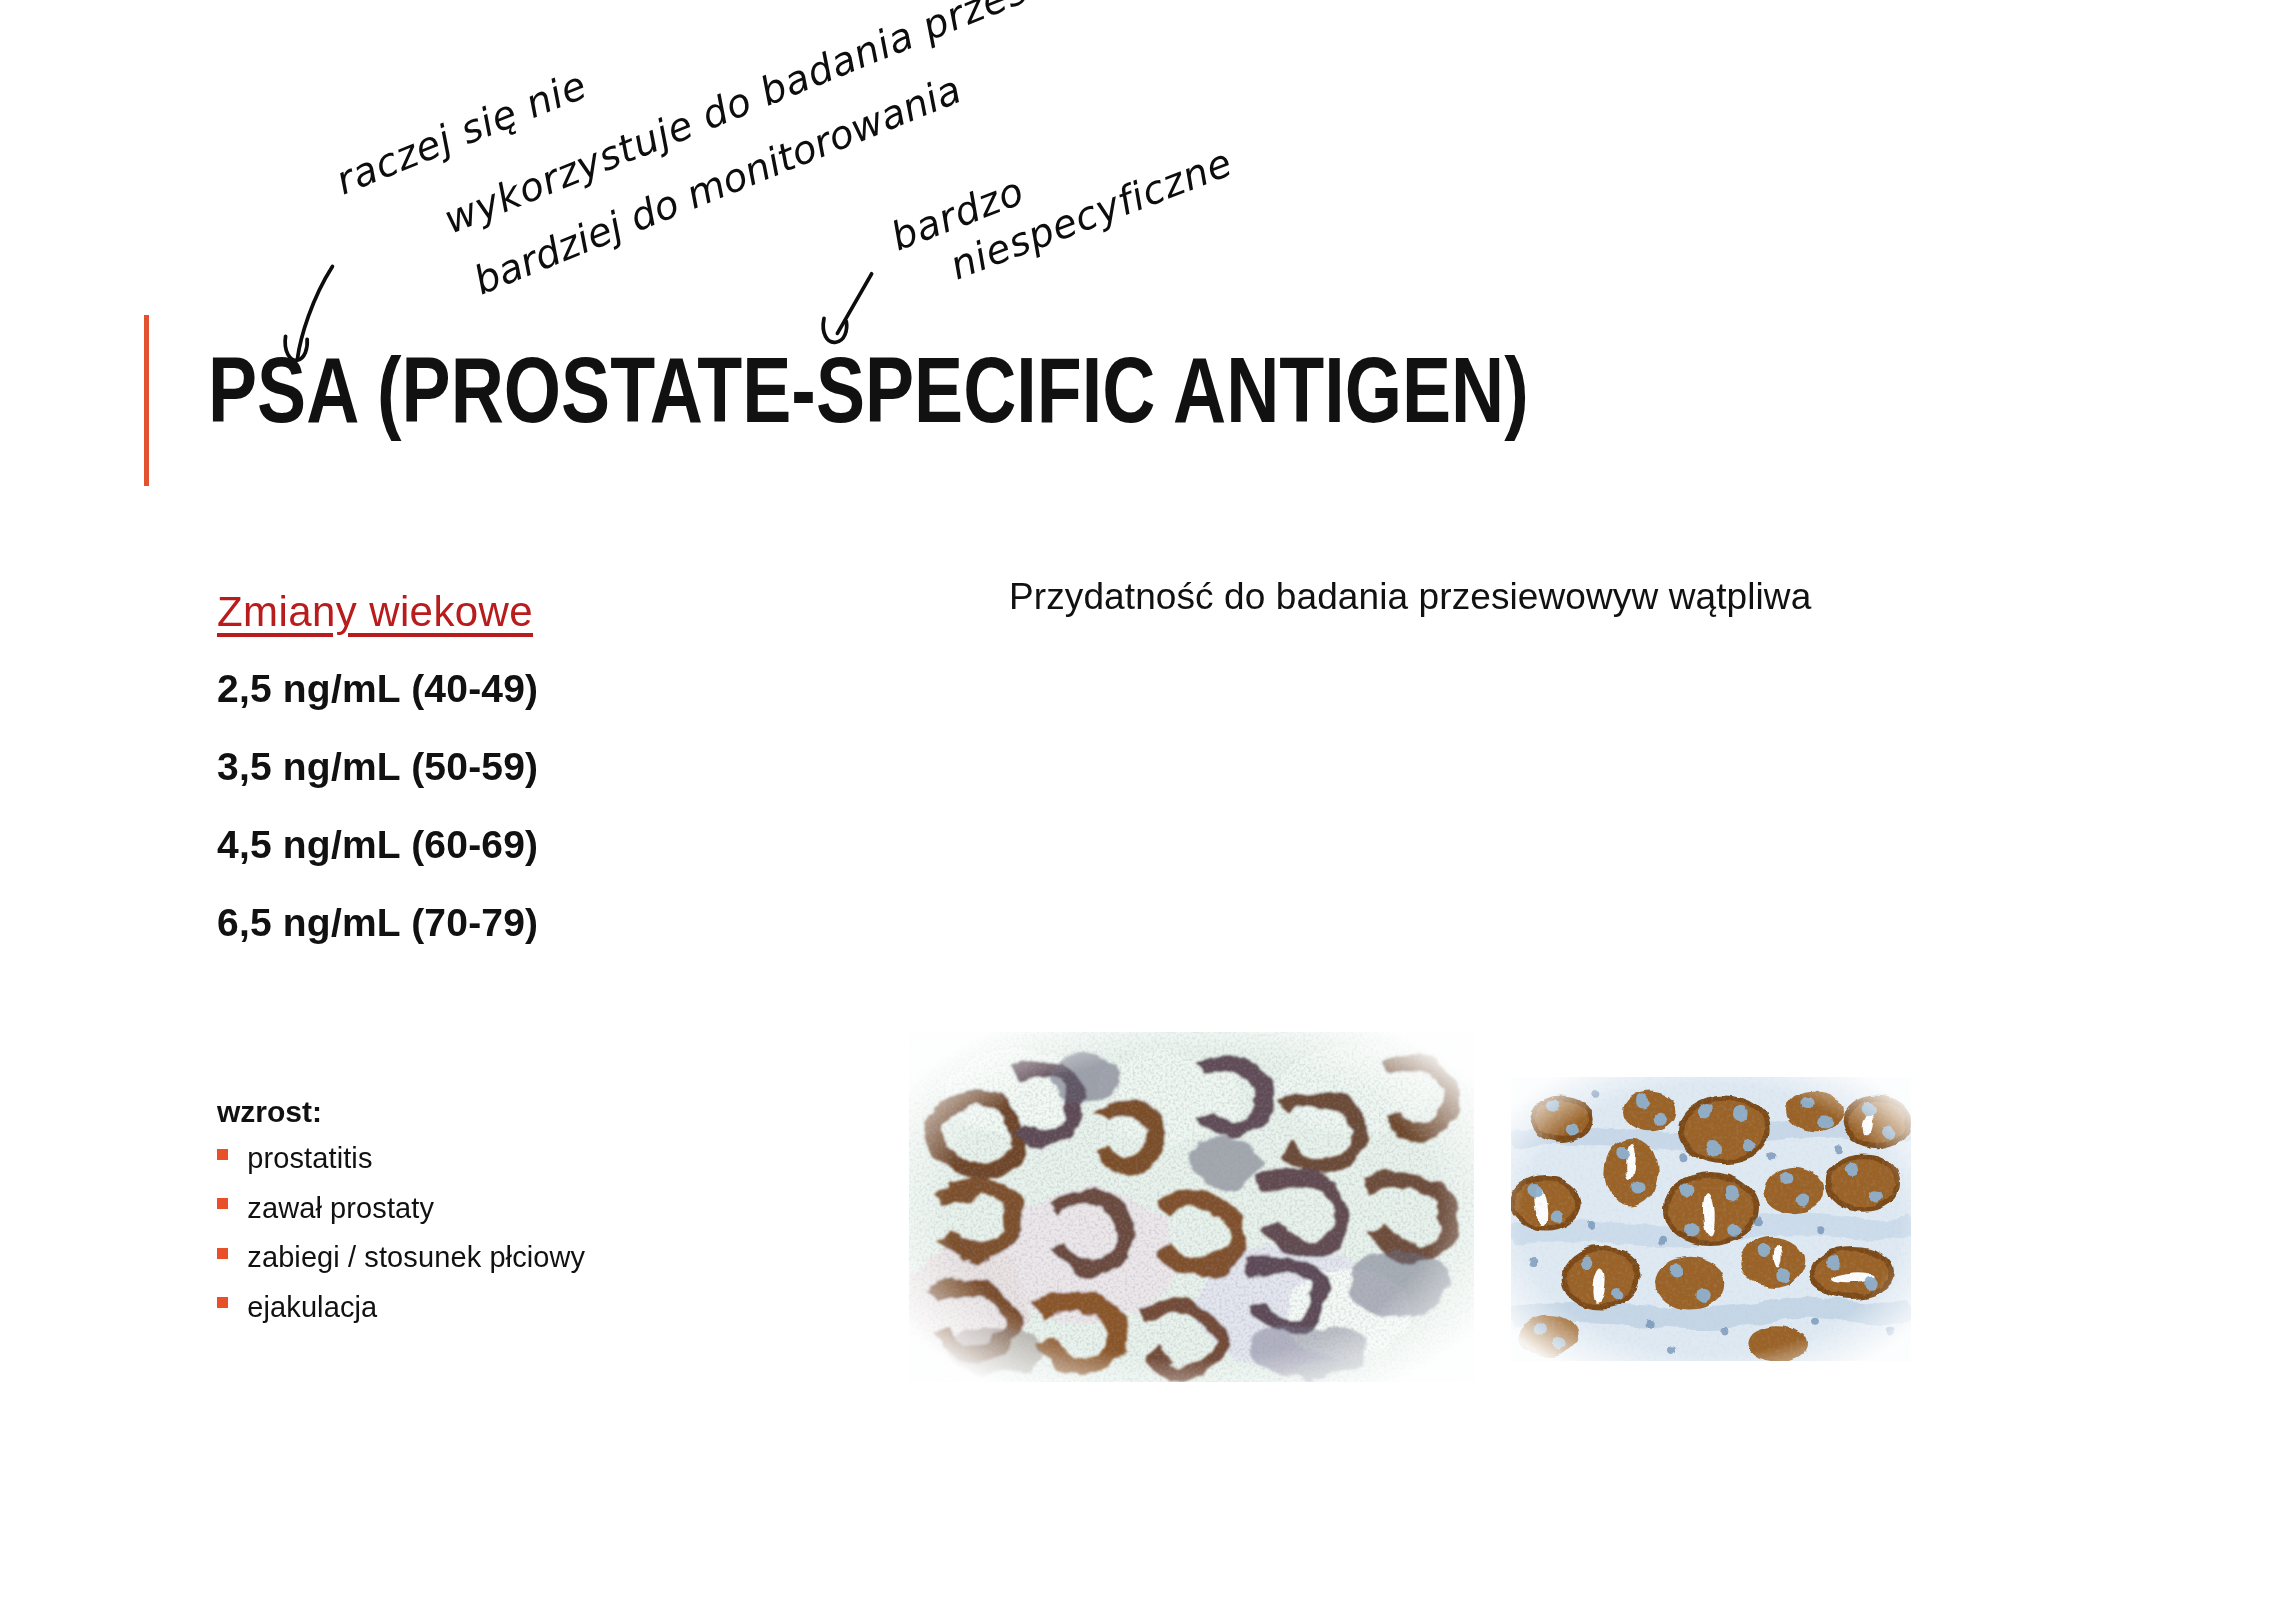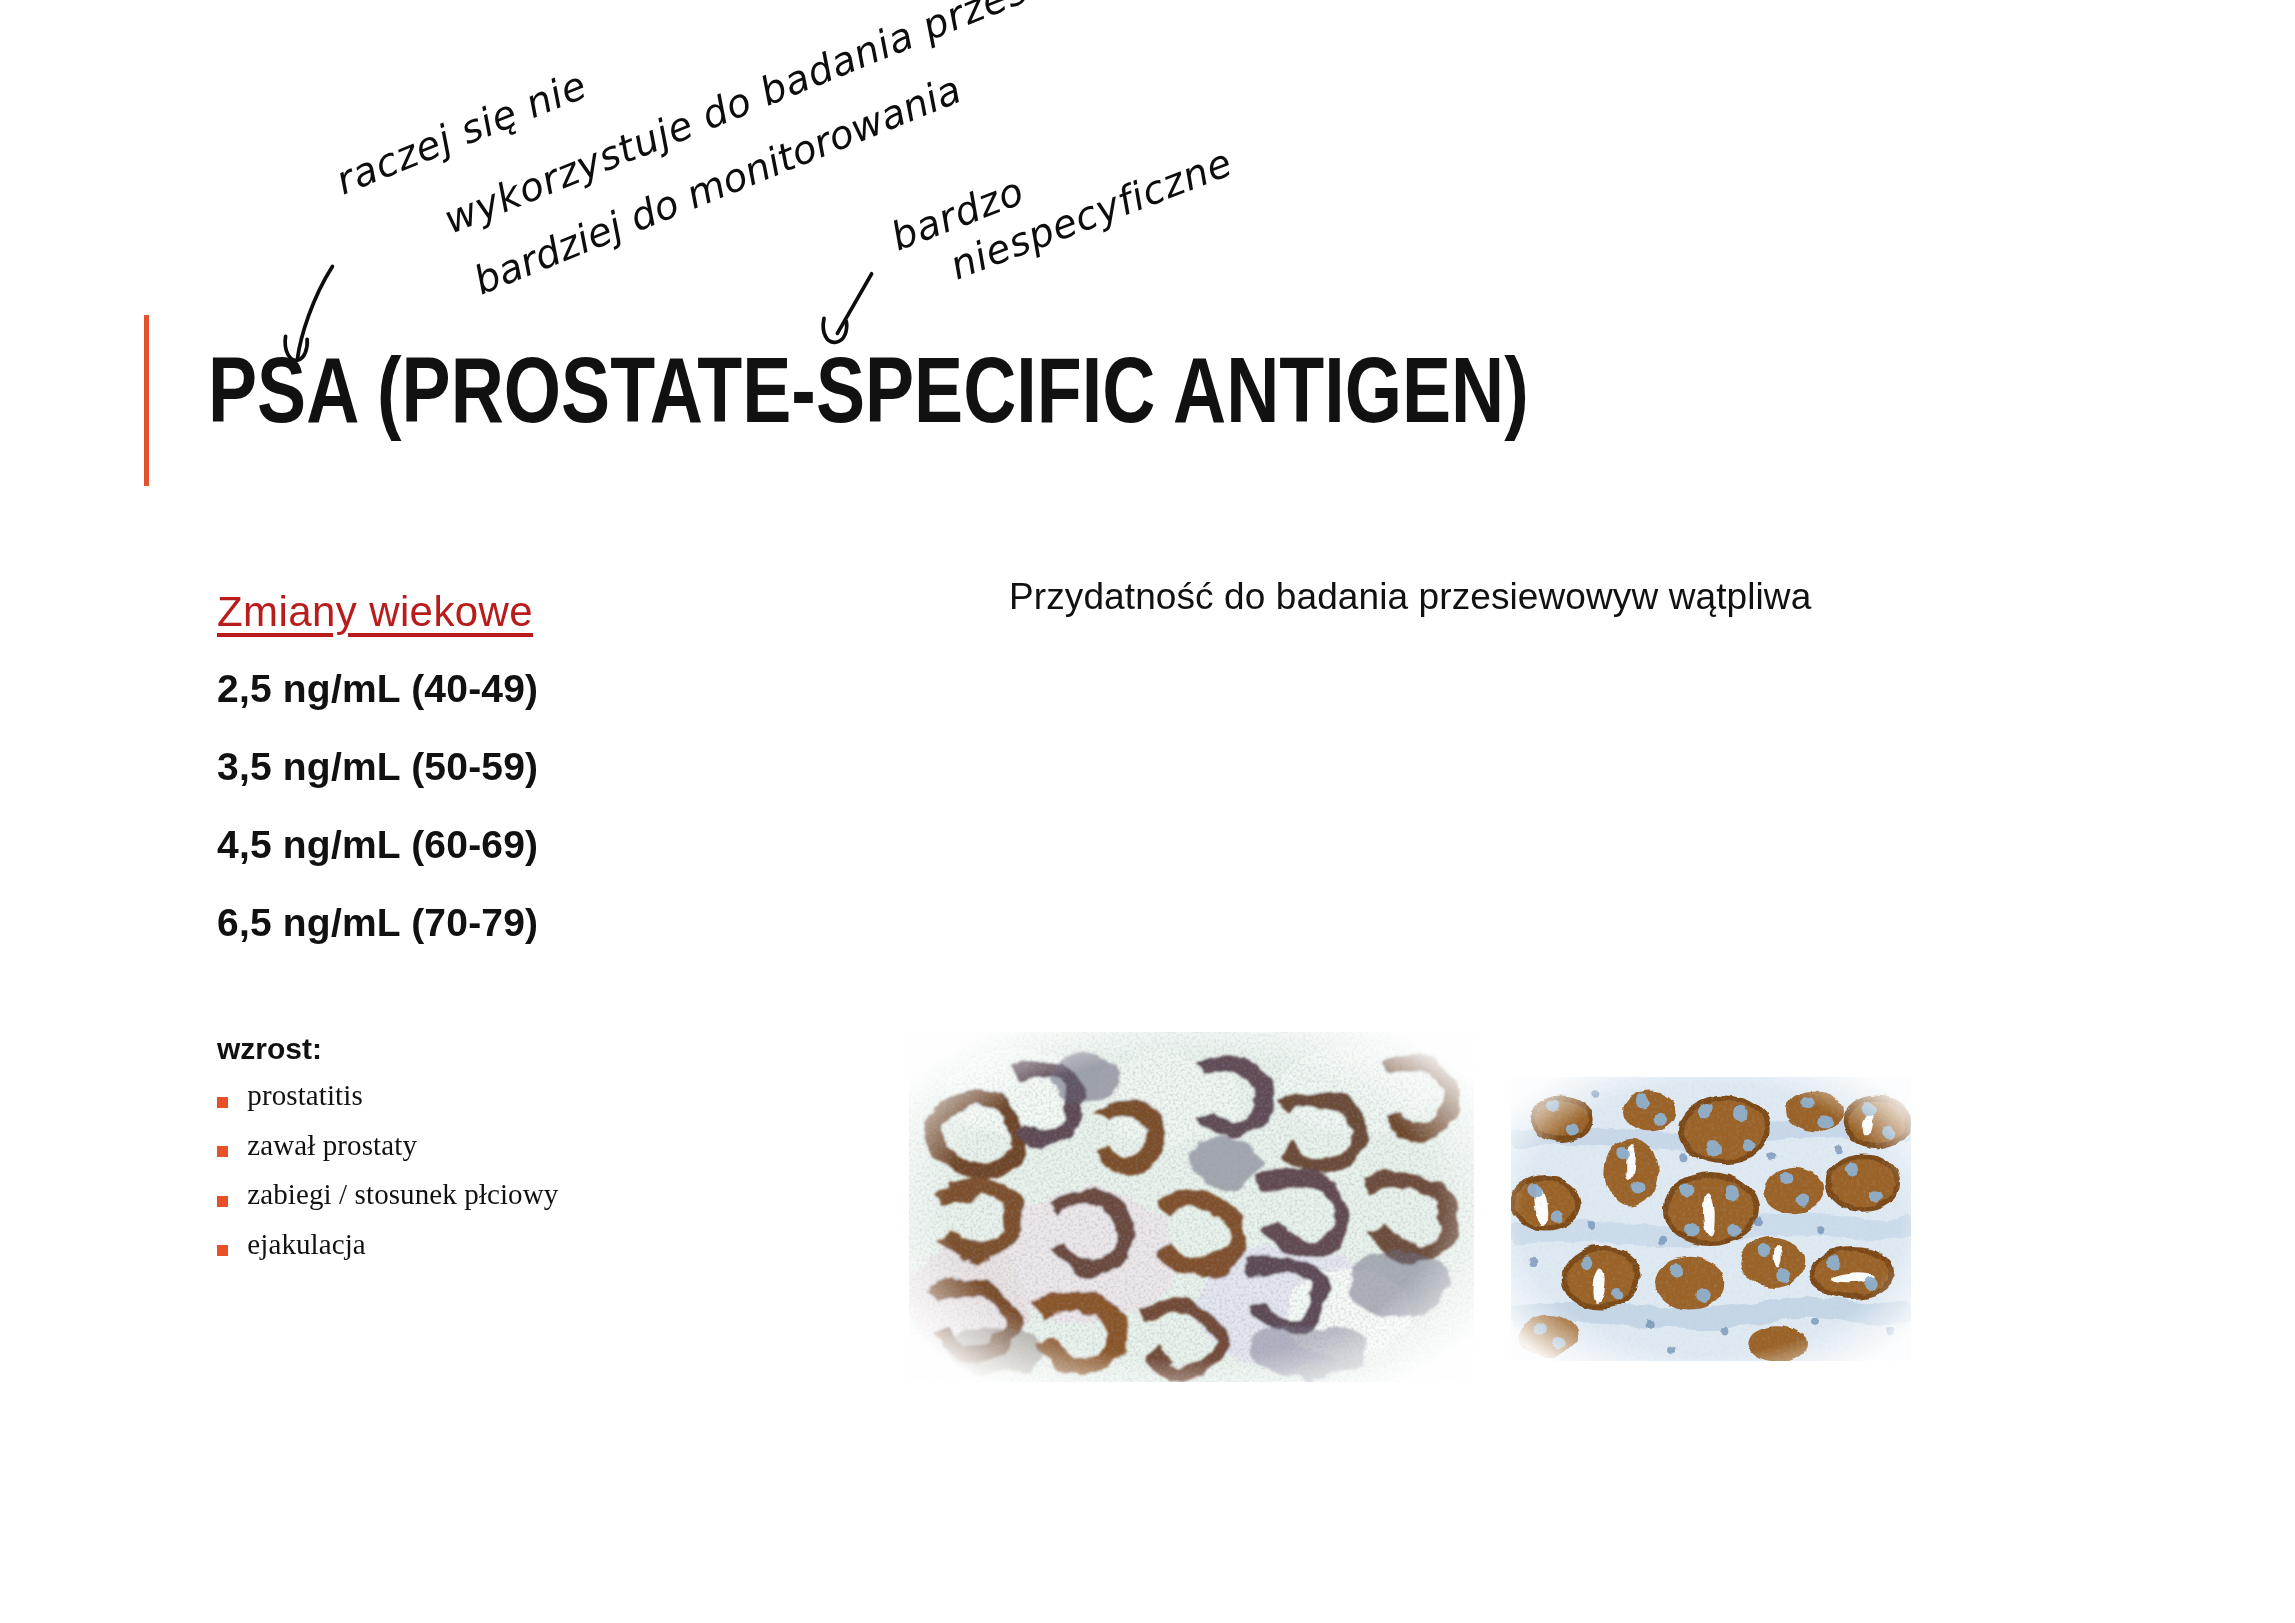--- a/index.html
+++ b/index.html
@@ -115,34 +115,33 @@
     font-size: 39px;
     font-weight: 700;
     margin-bottom: 34px;
     color: #111111;
     letter-spacing: 0.2px;
   }
 
   .wzrost-block {
     position: absolute;
     left: 217px;
-    top: 1032px;
+    top: 1095px;
     width: 565px;
   }
   .wzrost-heading {
     font-size: 30px;
     font-weight: 700;
     margin-bottom: 13.4px;
     color: #111111;
   }
   .bullet-row {
     display: flex;
-    align-items: flex-end;
+    align-items: center;
     margin-bottom: 16.4px;
-    font-family: Liberation Serif, serif;
   }
   .bullet-sq {
     width: 11px;
     height: 11px;
     background: #E8502A;
     flex: 0 0 auto;
     margin-right: 19.3px;
     position: relative;
     top: -4.5px;
   }

